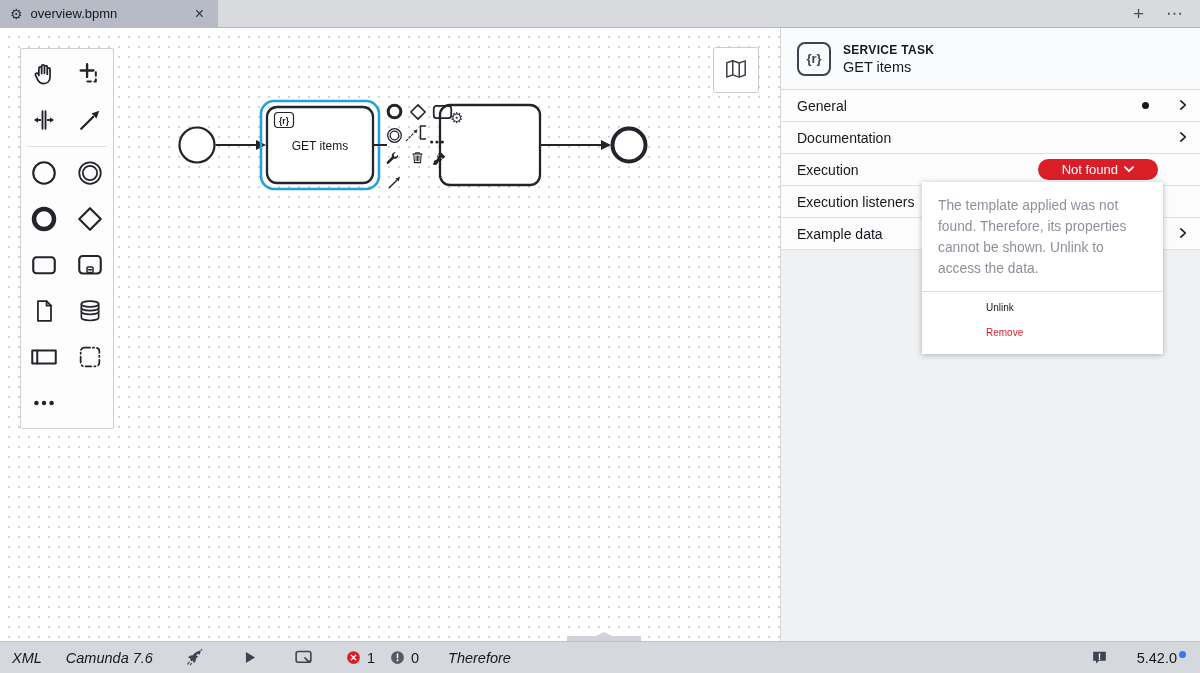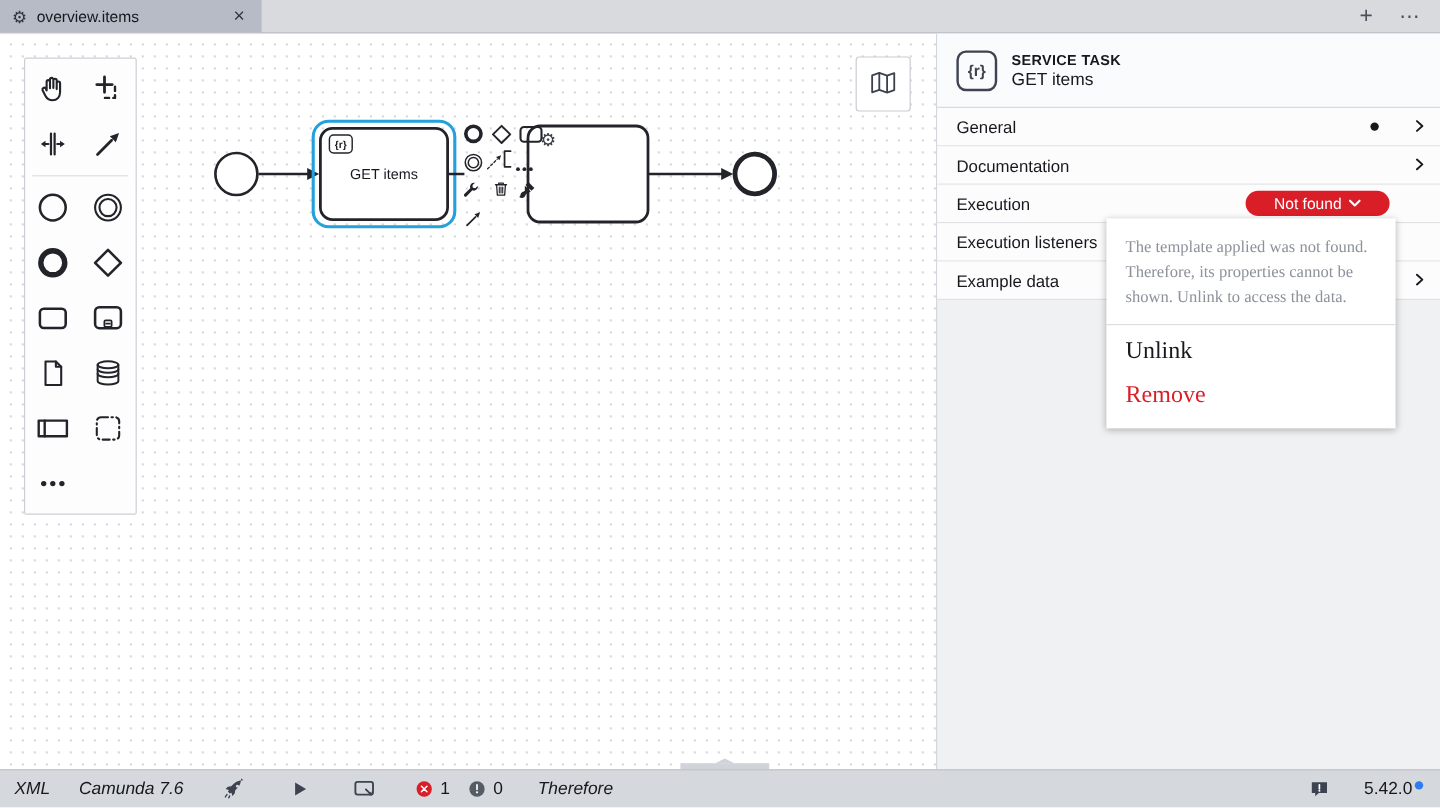--- a/index.html
+++ b/index.html
@@ -66,24 +66,24 @@
     display:flex; align-items:center; padding:0 12px 0 16px; font-size:14px; }
   .row-label { flex:1; }
   .row-dot { width:7px; height:7px; border-radius:50%; background:#16181d; margin-right:30px; }
   .chev svg { stroke:#16181d; fill:none; stroke-width:1.8; stroke-linecap:round; stroke-linejoin:round; }
   .badge { display:flex; align-items:center; gap:6px; background:#da1e28; color:#fff;
     border-radius:11px; height:21px; padding:0 24px; font-size:13px; margin-right:30px; }
   .badge svg { stroke:#fff; fill:none; stroke-width:1.8; stroke-linecap:round; stroke-linejoin:round; }
 
   
   .popup { position:absolute; left:922px; top:182px; width:241px; background:#fff;
-    box-shadow:0 1px 6px rgba(0,0,0,.28); z-index:30; padding-top:13px;font-family:Liberation Serif, serif; }
+    box-shadow:0 1px 6px rgba(0,0,0,.28); z-index:30; padding-top:13px; }
   .popup-msg { padding:0 16px; font-size:13.8px; line-height:21px; color:#8c919a; }
   .popup-sep { height:1px; background:#dcdee2; margin:12px 0 0; }
-  .popup-item { padding:10px 16px 4px; font-size:20px; color:#16181d; }
+  .popup-item { padding:10px 16px 4px; font-size:10px; color:#16181d;margin-left:48px; }
   .popup-item.danger { color:#da1e28; padding-bottom:16px; }
 
   
   .statusbar { position:absolute; left:0; top:641px; width:1200px; height:32px;
     background:#d5d8dd; border-top:1px solid #bfc2c8; display:flex; align-items:center;
     font-size:14.5px; color:#16181d; }
   .sb-item { display:flex; align-items:center; }
   .sb-text { padding:0 12px;font-style:italic; }
   .sb-icon { display:flex; align-items:center; justify-content:center; padding:0 12px; }
   .sb-icon svg { display:block; }
@@ -93,21 +93,21 @@
   .version-dot { width:7px; height:7px; border-radius:50%; background:#2e7cf0; margin:1px 0 0 2px; }
 </style>
 </head>
 <body>
 
 <div class="stage">
 
   <div class="tabbar">
     <div class="tab">
       <span class="tab-gear">⚙</span>
-      <span class="tab-title">overview.items</span>
+      <span class="tab-title">overview.bpmn</span>
       <span class="tab-close">×</span>
     </div>
     <div class="tabbar-actions">
       <span class="tabbar-plus">+</span>
       <span class="tabbar-more">⋯</span>
     </div>
   </div>
 
   <div class="canvas">
 

